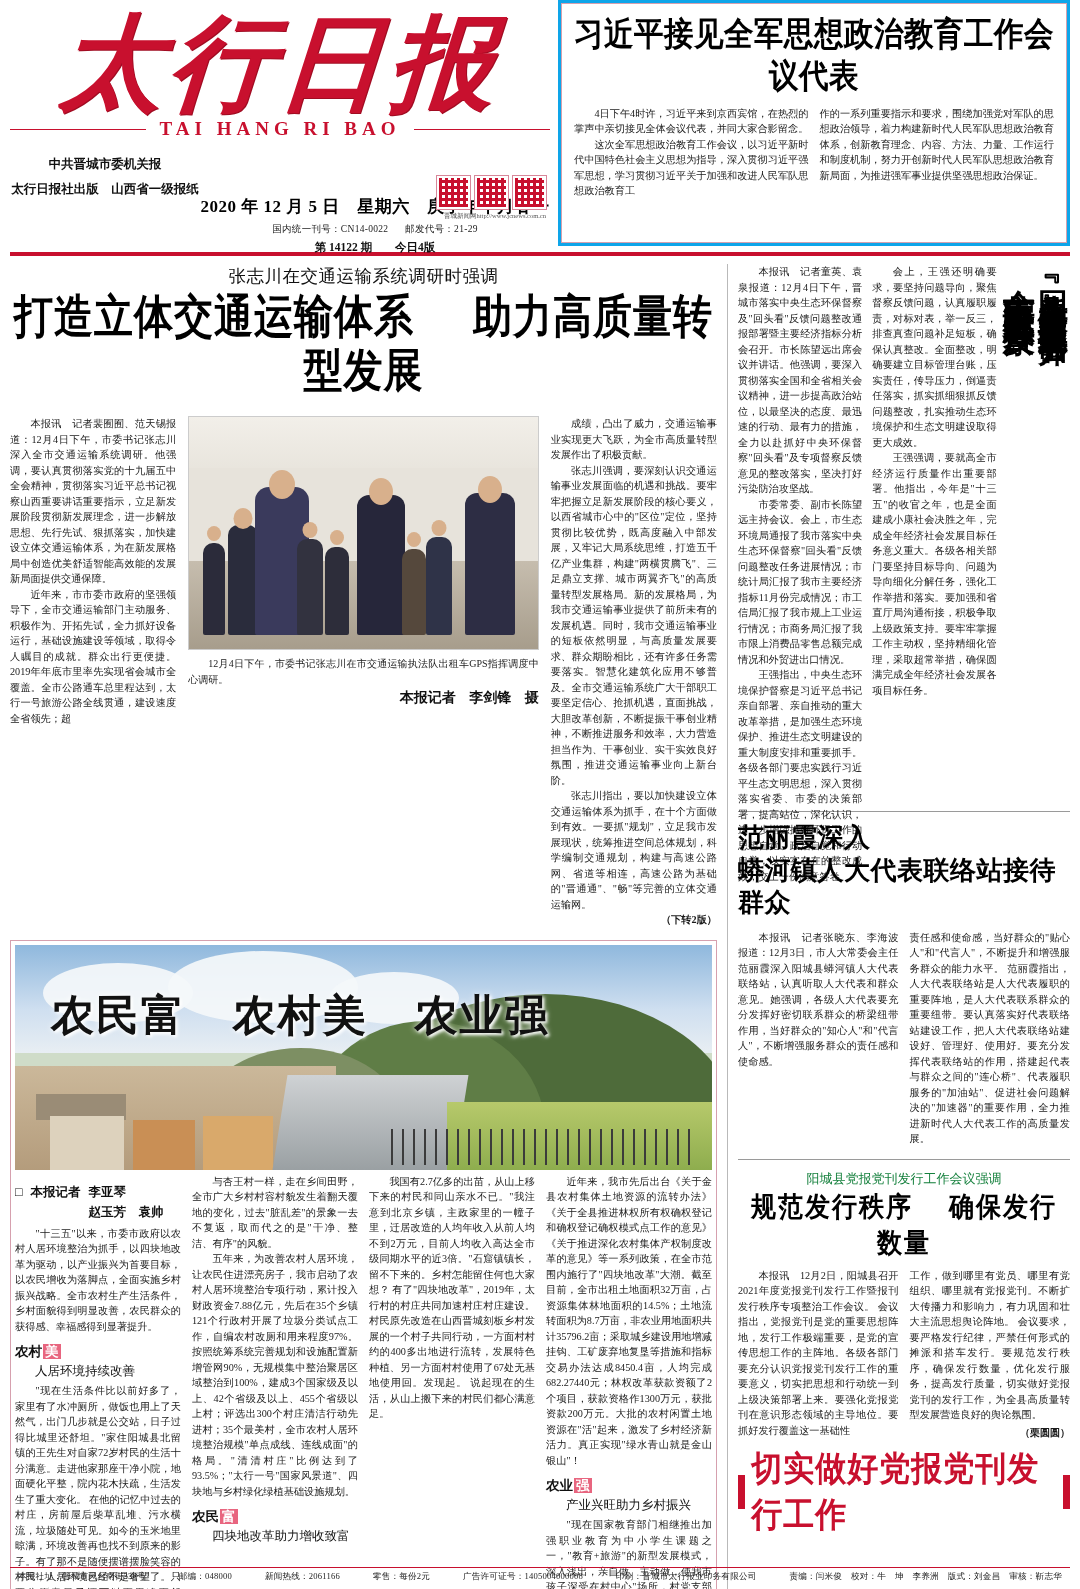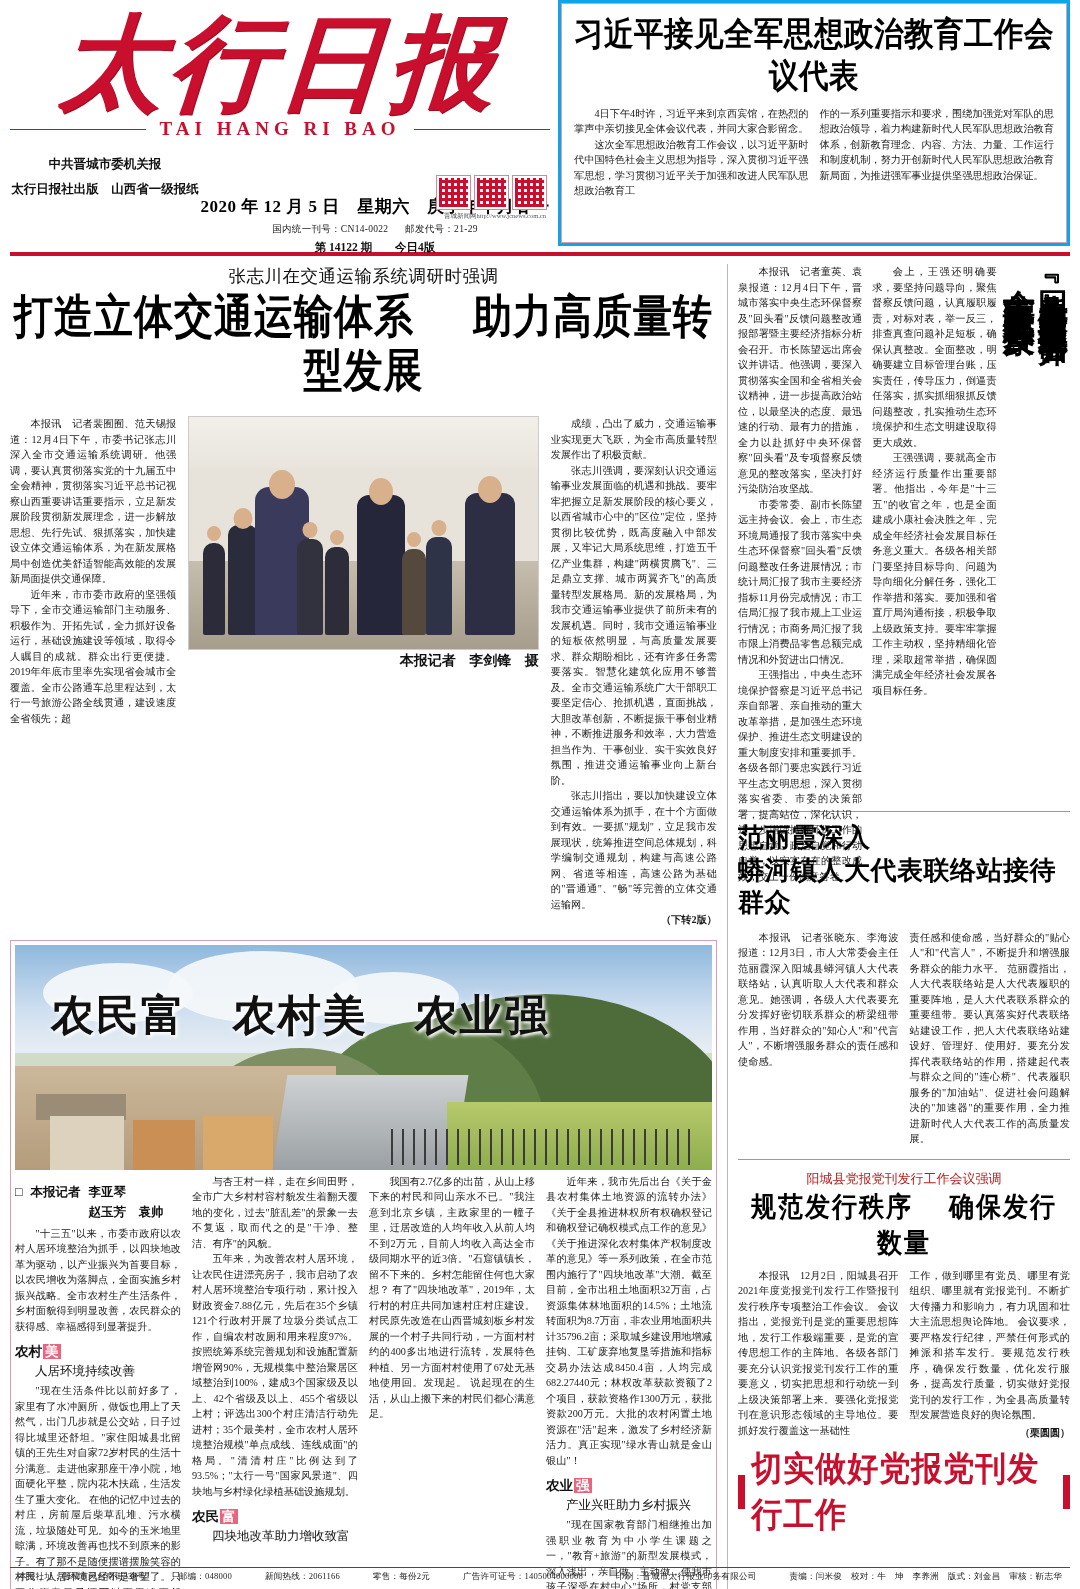--- a/index.html
+++ b/index.html
@@ -152,21 +152,21 @@
   .feature-cols > div { flex:1; }
 
   .sec-head { margin: 9px 0 3px; }
   .sec-tag { font-family:"Liberation Sans",sans-serif; font-weight:700; font-size:13.5px; color:#111; }
   .sec-tag em { font-style:normal; background:#e8657f; color:#fff; padding:0 2px; margin-left:1px; }
   .sec-sub { font-family:"Liberation Sans",sans-serif; font-size:12.5px; color:#111;
              margin-left: 20px; margin-top:2px; font-weight:400; }
 
   
   .rule-th { height:1px; background:#9a9a9a; margin: 12px 0 10px; }
-  .rh-kicker { font-size: 13px; text-align:center; color:#b91c1c; margin-bottom:4px;
+  .rh-kicker { font-size: 13px; text-align:center; color:#15803d; margin-bottom:4px;
                font-family:"Liberation Sans",sans-serif; }
   .rh-title {
     font-family:"Liberation Serif","DejaVu Serif",serif; font-weight:700;
     font-size: 26px; line-height:1.25; color:#000; letter-spacing:.5px;
   }
   .rh-title .l2 { display:block; }
   .rh-title-sans {
     font-family:"Liberation Sans",sans-serif; font-weight:700;
     font-size: 25px; text-align:center; letter-spacing:2px; color:#000;
     transform: scaleY(1.1); transform-origin:center;
@@ -292,20 +292,23 @@
                 <div class="figure" style="left:61%;width:24px;height:86px;background:#55483c;">
                     <span class="fig-head" style="width:14px;height:15px;"></span>
                   </div>
                 <div class="figure" style="left:68%;width:26px;height:98px;background:#2f3348;">
                     <span class="fig-head" style="width:15px;height:16px;"></span>
                   </div>
                 <div class="figure" style="left:79%;width:50px;height:142px;background:#2d2d44;border-radius:12px 12px 2px 2px;">
                     <span class="fig-head" style="width:24px;height:27px;"></span>
                   </div>
               </div>
+            </div>
+            <div class="photo-caption body-cn">
+              <span class="ind">12月4日下午，市委书记张志川在市交通运输执法队出租车GPS指挥调度中心调研。</span>
             </div>
             <div class="photo-credit">
               <span>本报记者</span>
               <span>李剑锋</span>
               <span>摄</span>
             </div>
           </div>
 
           <div class="lead-col body-cn">
             <span class="ind">成绩，凸出了威力，交通运输事业实现更大飞跃，为全市高质量转型发展作出了积极贡献。</span>

